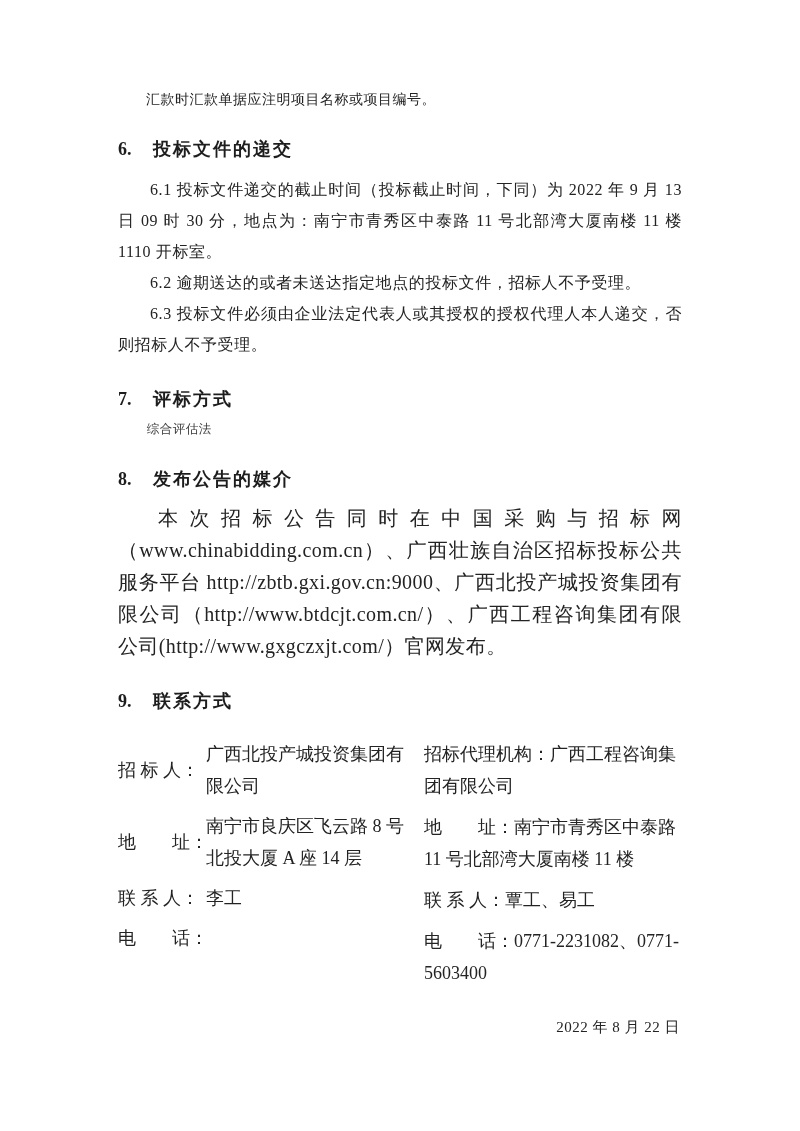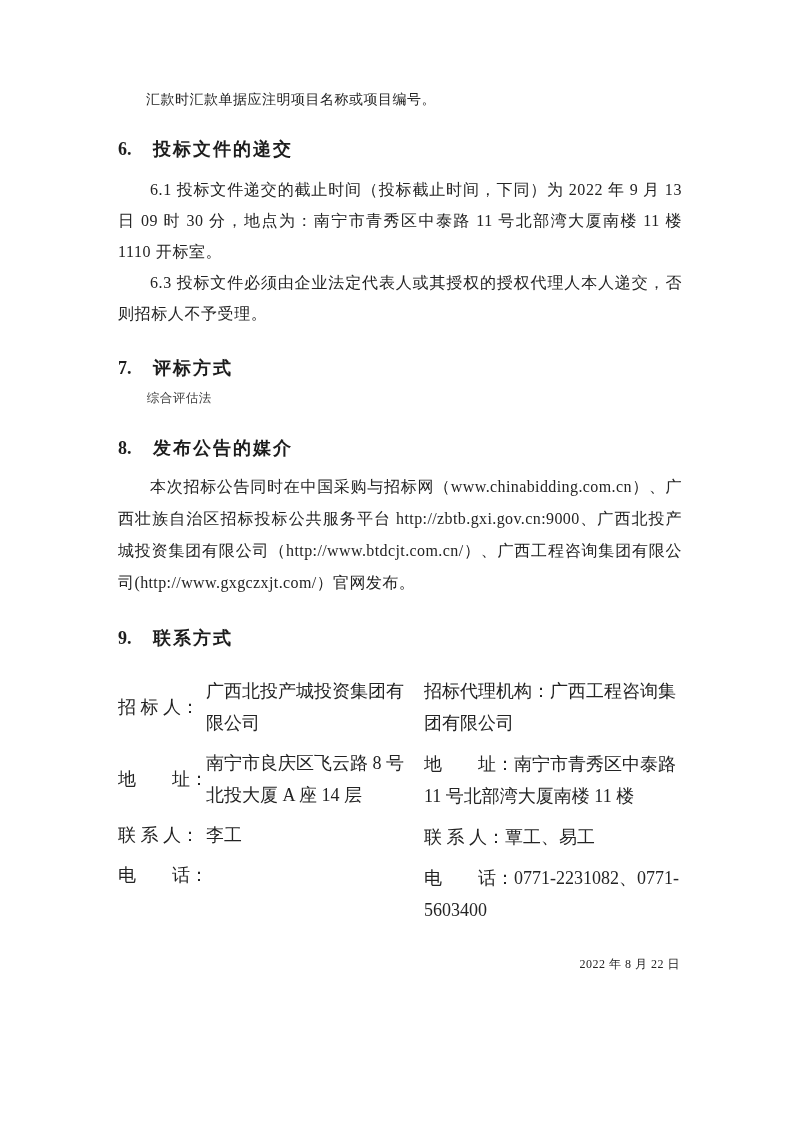--- a/index.html
+++ b/index.html
@@ -57,21 +57,21 @@
     margin: 8px 0 0 0;
     font-size: 12.5px;
     line-height: 20px;
     text-indent: 2.3em;
     color: #3c3c3c;
     letter-spacing: 0.5px;
     font-family: Liberation Mono, monospace;
   }
   .media-para {
     margin: 10px 0 0 0;
-    font-size: 16px;
+    font-size: 20px;
     line-height: 32px;
     text-align: justify;
     text-indent: 2em;
     letter-spacing: 0.4px;
   }
   .contacts {
     display: grid;
     grid-template-columns: 292px 1fr;
     column-gap: 14px;
     margin-top: 24px;
@@ -95,37 +95,38 @@
   }
   .contact-row-r {
     margin: 0 0 9px 0;
     line-height: 32px;
     min-height: 32px;
   }
   .contact-label-r { white-space: pre; text-align: center; }
   .doc-date {
     margin: 18px 2px 0 0;
     text-align: right;
-    font-size: 12px;
+    font-size: 15px;
     line-height: 22px;
     letter-spacing: 0.5px;
   }
 </style>
 </head>
 <body>
 
 <div class="page">
 
   <p class="intro">汇款时汇款单据应注明项目名称或项目编号。</p>
 
   <h2 class="section-heading">
     <span class="sec-num">6.</span>
     <span class="sec-title">投标文件的递交</span>
   </h2>
   <p class="body-para">6.1 投标文件递交的截止时间（投标截止时间，下同）为 2022 年 9 月 13 日 09 时 30 分，地点为：南宁市青秀区中泰路 11 号北部湾大厦南楼 11 楼 1110 开标室。</p>
+  <p class="body-para">6.2 逾期送达的或者未送达指定地点的投标文件，招标人不予受理。</p>
   <p class="body-para">6.3 投标文件必须由企业法定代表人或其授权的授权代理人本人递交，否则招标人不予受理。</p>
 
   <h2 class="section-heading">
     <span class="sec-num">7.</span>
     <span class="sec-title">评标方式</span>
   </h2>
   <p class="small-para">综合评估法</p>
 
   <h2 class="section-heading">
     <span class="sec-num">8.</span>

